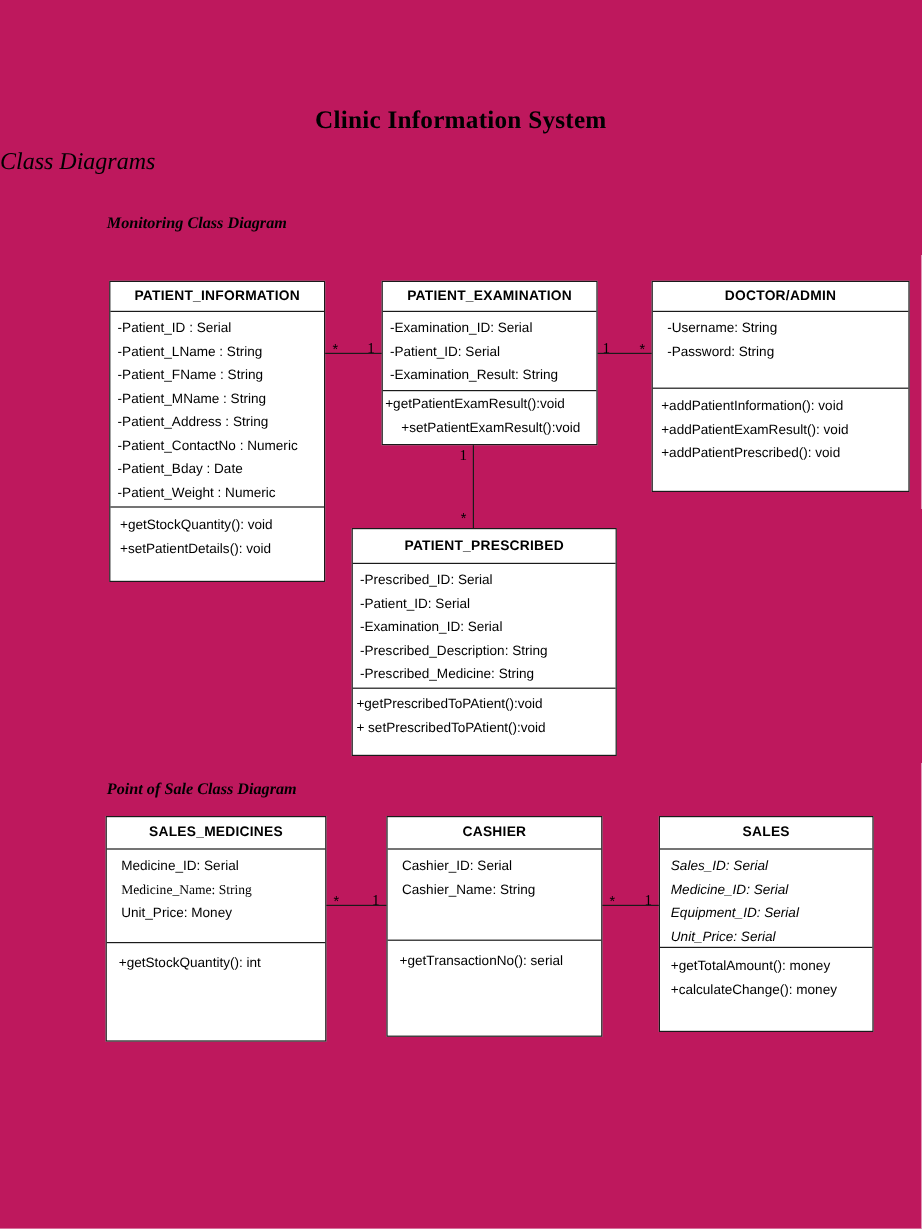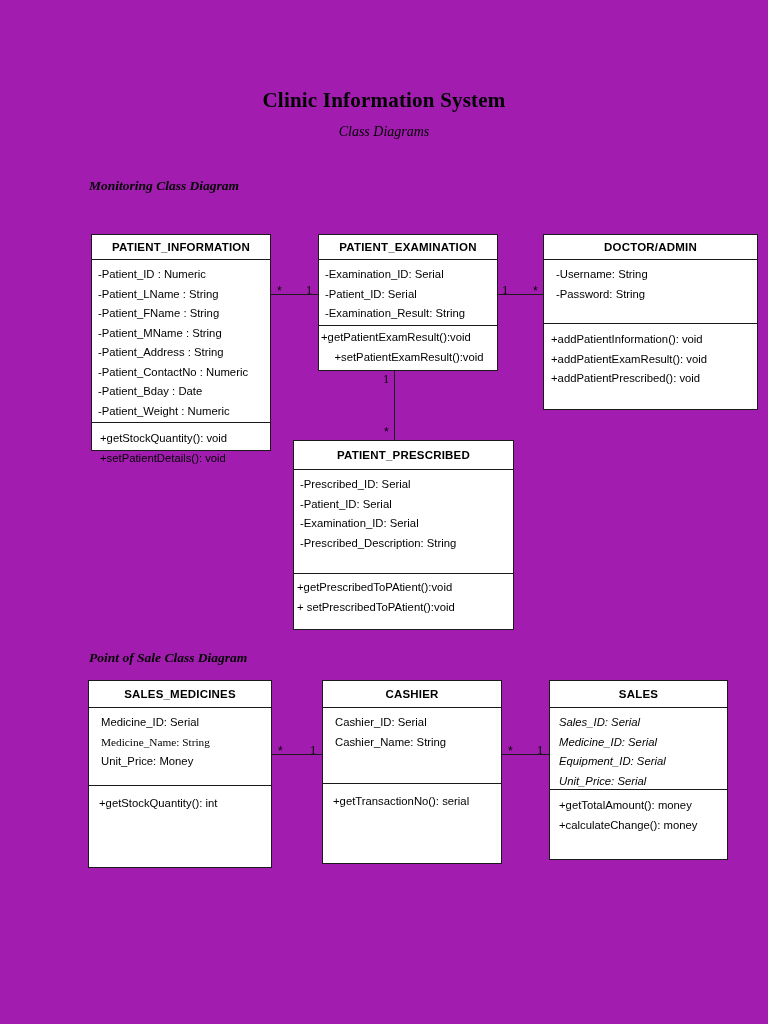--- a/index.html
+++ b/index.html
@@ -8,45 +8,45 @@
     background: #ffffff;
   }
   body {
     font-family: "Liberation Sans", sans-serif;
     color: #000000;
   }
   #page {
     position: relative;
     width: 768px;
     height: 1024px;
-    background: #a21caf;
+    background: #be185d;
     overflow: hidden;
   }
 
   
   .doc-title {
     position: absolute;
     left: 0;
     top: 88px;
     width: 768px;
     text-align: center;
     font-family: "Liberation Serif", serif;
     font-weight: bold;
     font-size: 21px;
     letter-spacing: 0.2px;
   }
   .doc-subtitle {
     position: absolute;
     left: 0;
     top: 124px;
     width: 768px;
-    text-align: center;
+    text-align: left;
     font-family: "Liberation Serif", serif;
     font-style: italic;
-    font-size: 14px;
+    font-size: 20px;
   }
   .section-title {
     position: absolute;
     font-family: "Liberation Serif", serif;
     font-weight: bold;
     font-style: italic;
     font-size: 13.5px;
   }
   #sec-monitoring { left: 89px; top: 178px; }
   #sec-pos       { left: 89px; top: 650px; }
@@ -112,24 +112,24 @@
 <body>
 
 <div id="page">
 
   <div class="doc-title">Clinic Information System</div>
   <div class="doc-subtitle">Class Diagrams</div>
 
   <div class="section-title" id="sec-monitoring">Monitoring Class Diagram</div>
   <div class="section-title" id="sec-pos">Point of Sale Class Diagram</div>
 
-  <div class="uml-class" style="left:91px; top:234px; width:180px; height:217px;">
+  <div class="uml-class" style="left:91px; top:234px; width:180px; height:251px;">
     <div class="uml-name">PATIENT_INFORMATION</div>
     <div class="uml-attrs pad-a" style="height:163px;">
-      <div class="uml-line">-Patient_ID : Numeric</div>
+      <div class="uml-line">-Patient_ID : Serial</div>
       <div class="uml-line">-Patient_LName : String</div>
       <div class="uml-line">-Patient_FName : String</div>
       <div class="uml-line">-Patient_MName : String</div>
       <div class="uml-line">-Patient_Address : String</div>
       <div class="uml-line">-Patient_ContactNo : Numeric</div>
       <div class="uml-line">-Patient_Bday : Date</div>
       <div class="uml-line">-Patient_Weight : Numeric</div>
     </div>
     <div class="uml-ops pad-o">
       <div class="uml-line">+getStockQuantity(): void</div>
@@ -163,20 +163,21 @@
     </div>
   </div>
 
   <div class="uml-class" style="left:293px; top:440px; width:221px; height:190px;">
     <div class="uml-name" style="padding:8px 2px 8px 2px;">PATIENT_PRESCRIBED</div>
     <div class="uml-attrs pad-a" style="height:104px;">
       <div class="uml-line">-Prescribed_ID: Serial</div>
       <div class="uml-line">-Patient_ID: Serial</div>
       <div class="uml-line">-Examination_ID: Serial</div>
       <div class="uml-line">-Prescribed_Description: String</div>
+      <div class="uml-line">-Prescribed_Medicine: String</div>
     </div>
     <div class="uml-ops" style="padding:4px 0 3px 0;">
       <div class="uml-line" style="padding-left:3px;">+getPrescribedToPAtient():void</div>
       <div class="uml-line" style="padding-left:3px;">+ setPrescribedToPAtient():void</div>
     </div>
   </div>
 
   <div class="conn-h" style="left:271px; top:294px; width:47px;"></div>
   <div class="mult mult-star" style="left:277px; top:285px;">*</div>
   <div class="mult" style="left:306px; top:284px;">1</div>

